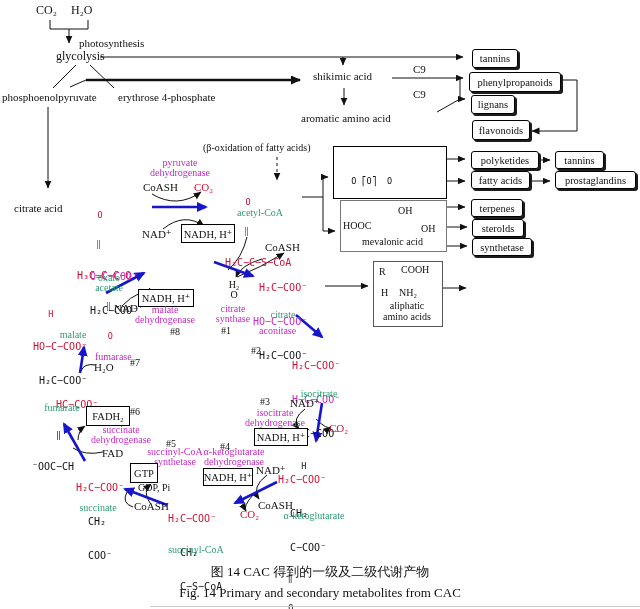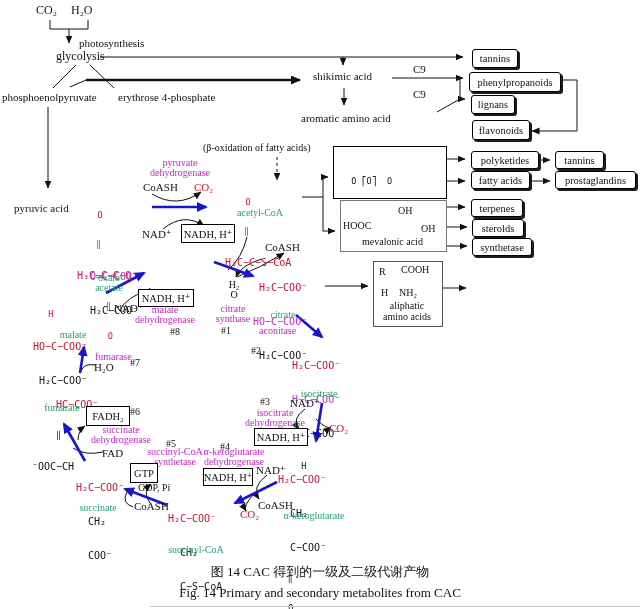--- a/index.html
+++ b/index.html
@@ -167,21 +167,21 @@
   <div class="lb s10 ctr" style="left:342px;top:236px;width:101px">mevalonic acid</div>
 
   <div class="sbox" style="left:373px;top:261px;width:68px;height:64px;border:1px solid #555"></div>
   <span class="lb s10" style="left:379px;top:266px">R</span>
   <span class="lb s10" style="left:401px;top:264px">COOH</span>
   <span class="lb s10" style="left:381px;top:287px">H</span>
   <span class="lb s10" style="left:399px;top:287px">NH₂</span>
   <div class="lb s10 ctr" style="left:375px;top:300px;width:64px">aliphatic</div>
   <div class="lb s10 ctr" style="left:375px;top:311px;width:64px">amino acids</div>
 
-  <span class="lb" style="left:14px;top:202px">pyruvic acid</span>
+  <span class="lb" style="left:14px;top:202px">citrate acid</span>
   <div class="struct red" style="left:77px;top:189px;color:#cc1133">
     <div class="h9">    O</div>
     <div class="h6">    ‖</div>
     <div class="r">H₃C−C−C−O⁻</div>
     <div class="h6">      ‖</div>
     <div class="h9">      O</div>
   </div>
   <div class="lb s10 mag ctr enz" style="left:142px;top:158px;width:76px">
     <div>pyruvate</div>
     <div>dehydrogenase</div>

